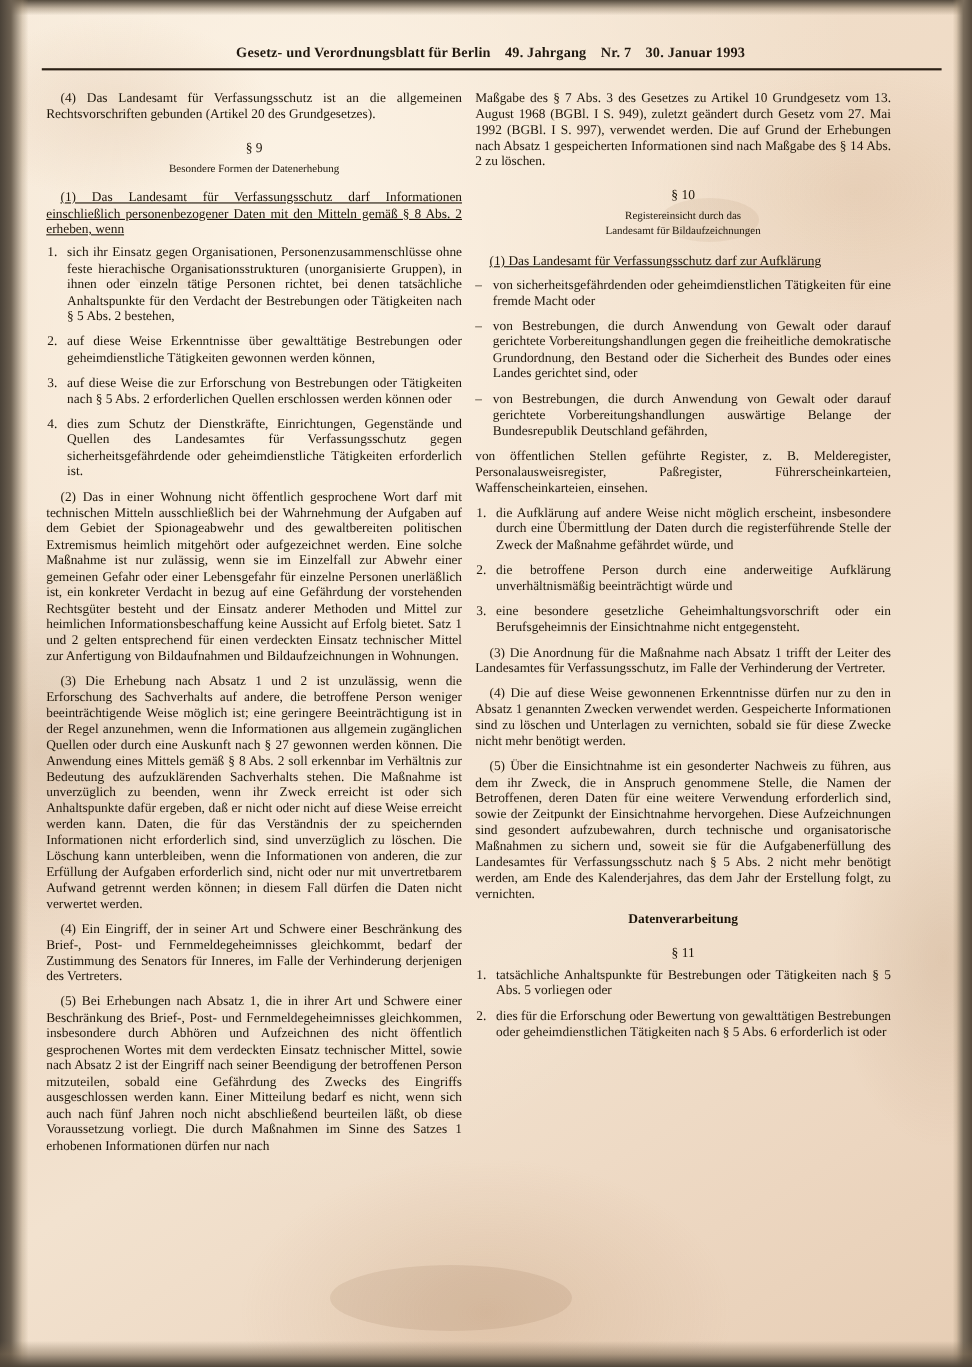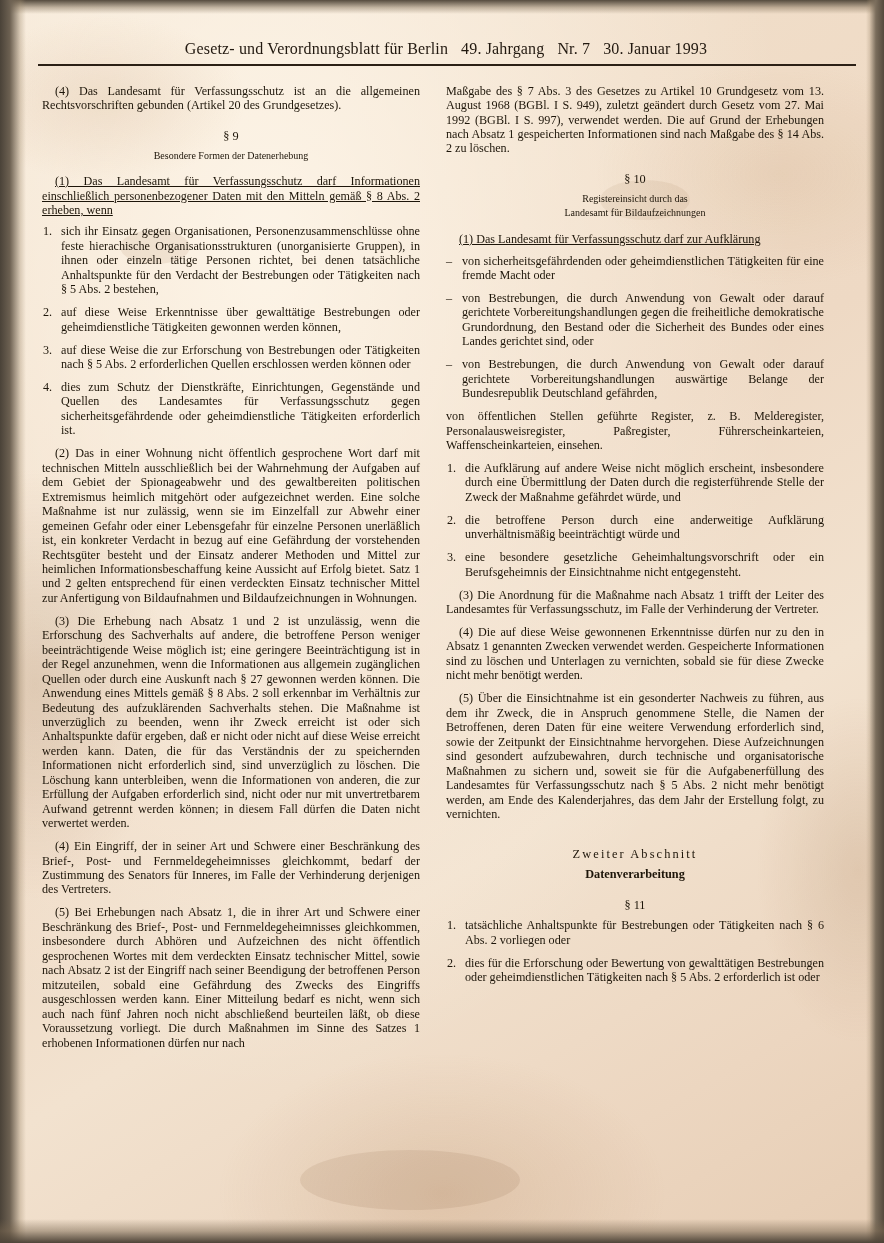--- a/index.html
+++ b/index.html
@@ -79,37 +79,37 @@
     bottom: 20px;
     z-index: 3;
   }
 
   header.masthead {
     text-align: center;
     padding-top: 26px;
   }
   .masthead-line {
     font-family: "Liberation Serif", "DejaVu Serif", serif;
-    font-weight: normal;
-    font-size: 16px;
+    font-weight: bold;
+    font-size: 13px;
     letter-spacing: 0.15px;
     color: #21180f;
     white-space: nowrap;
   }
   .masthead-line .seg { margin-right: 13px; }
   .masthead-line .seg:last-child { margin-right: 0; }
   .rule {
     margin: 6px 10px 0 12px;
     height: 1.6px;
     background: #2b2015;
   }
 
   .columns {
     display: flex;
-    gap: 26px;
+    gap: 12px;
     margin-top: 18px;
     padding: 0 14px 0 16px;
   }
   .col {
     width: 378px;
     flex: 0 0 378px;
   }
 
   p.body, li.body {
     font-size: 12.15px;
@@ -289,34 +289,33 @@
           <li class="body">
             <span class="marker">3.</span>
             <span>eine besondere gesetzliche Geheimhaltungsvorschrift oder ein Berufsgeheimnis der Einsichtnahme nicht entgegensteht.</span>
           </li>
         </ol>
 
         <p class="body indent">(3) Die Anordnung für die Maßnahme nach Absatz 1 trifft der Leiter des Landesamtes für Verfassungsschutz, im Falle der Verhinderung der Vertreter.</p>
         <p class="body indent">(4) Die auf diese Weise gewonnenen Erkenntnisse dürfen nur zu den in Absatz 1 genannten Zwecken verwendet werden. Gespeicherte Informationen sind zu löschen und Unterlagen zu vernichten, sobald sie für diese Zwecke nicht mehr benötigt werden.</p>
         <p class="body indent">(5) Über die Einsichtnahme ist ein gesonderter Nachweis zu führen, aus dem ihr Zweck, die in Anspruch genommene Stelle, die Namen der Betroffenen, deren Daten für eine weitere Verwendung erforderlich sind, sowie der Zeitpunkt der Einsichtnahme hervorgehen. Diese Aufzeichnungen sind gesondert aufzubewahren, durch technische und organisatorische Maßnahmen zu sichern und, soweit sie für die Aufgabenerfüllung des Landesamtes für Verfassungsschutz nach § 5 Abs. 2 nicht mehr benötigt werden, am Ende des Kalenderjahres, das dem Jahr der Erstellung folgt, zu vernichten.</p>
 
-        <div class="abschnitt">Zweiter Abschnitt</div>
         <div class="abschnitt-sub">Datenverarbeitung</div>
 
         <div class="sec-num">§ 11</div>
 
 
         <ol class="numlist">
           <li class="body">
             <span class="marker">1.</span>
-            <span>tatsächliche Anhaltspunkte für Bestrebungen oder Tätigkeiten nach § 6 Abs. 2 vorliegen oder</span>
+            <span>tatsächliche Anhaltspunkte für Bestrebungen oder Tätigkeiten nach § 5 Abs. 5 vorliegen oder</span>
           </li>
           <li class="body">
             <span class="marker">2.</span>
-            <span>dies für die Erforschung oder Bewertung von gewalttätigen Bestrebungen oder geheimdienstlichen Tätigkeiten nach § 5 Abs. 2 erforderlich ist oder</span>
+            <span>dies für die Erforschung oder Bewertung von gewalttätigen Bestrebungen oder geheimdienstlichen Tätigkeiten nach § 5 Abs. 6 erforderlich ist oder</span>
           </li>
         </ol>
 
       </div>
 
     </div>
   </div>
 </div>
 
 </body></html>

